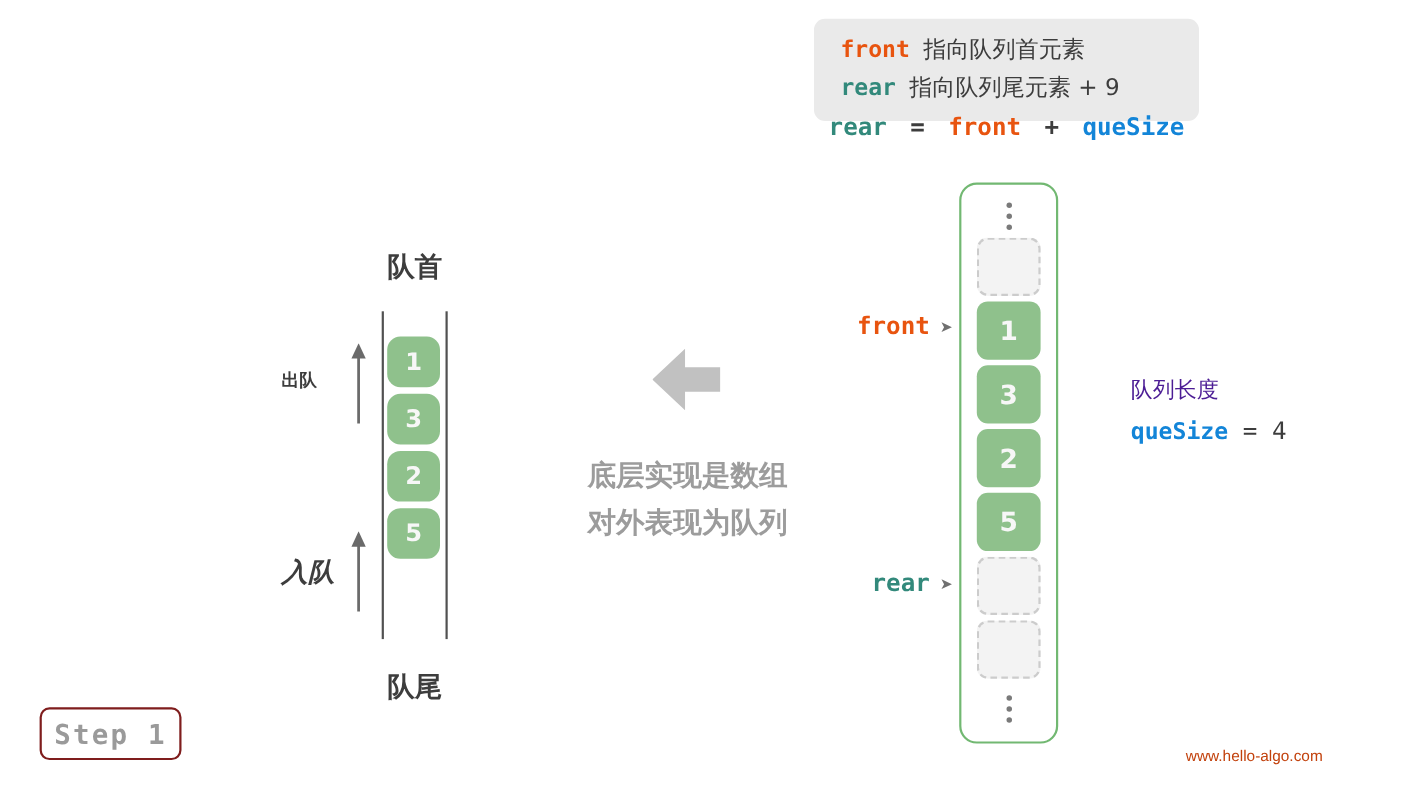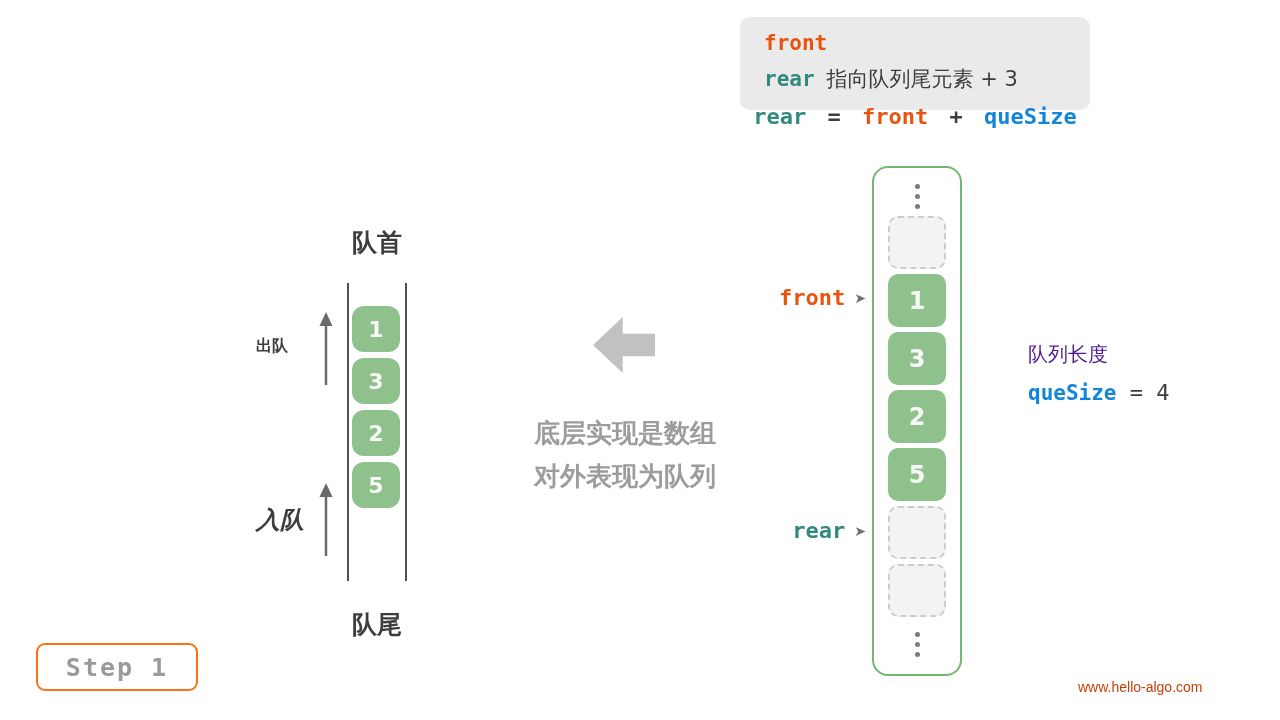--- a/index.html
+++ b/index.html
@@ -64,42 +64,43 @@
   #arrow-dequeue{left:318px;top:312px;}
   #arrow-enqueue{left:318px;top:483px;}
 
   
   .big-arrow{position:absolute;left:593px;top:317px;width:62px;height:56px;background:#c1c1c1;
              clip-path:polygon(0 50%,48% 0,48% 30%,100% 30%,100% 70%,48% 70%,48% 100%);}
   .mid-text{position:absolute;left:515px;top:412px;width:220px;text-align:center;
             font-size:26px;font-weight:bold;color:#9c9c9c;line-height:43px;}
 
   
-  .step{position:absolute;left:36px;top:643px;width:162px;height:48px;box-sizing:border-box;
-        border:2px solid #f97316;border-radius:9px;background:#fff;
+  .step{position:absolute;left:36px;top:643px;width:129px;height:48px;box-sizing:border-box;
+        border:2px solid #7f1d1d;border-radius:9px;background:#fff;
         display:flex;align-items:center;justify-content:center;
         font-family:"DejaVu Sans Mono","Liberation Mono",monospace;font-weight:bold;
         font-size:25px;color:#9a9a9a;letter-spacing:2px;}
 
   
   .watermark{position:absolute;left:1078px;top:679px;font-family:Liberation Sans, sans-serif;
              font-size:14px;color:#c2410c;}
 </style>
 </head>
 <body>
 
 <div id="canvas">
 
   <div class="legend">
     <div class="legend-line">
       <span class="kw kw-front">front</span>
+      <span>指向队列首元素</span>
     </div>
     <div class="legend-line">
       <span class="kw kw-rear">rear</span>
-      <span>指向队列尾元素 + 3</span>
+      <span>指向队列尾元素 + 9</span>
     </div>
   </div>
 
   <div class="formula">
     <span class="kw-rear">rear</span>
     <span>=</span>
     <span class="kw-front">front</span>
     <span>+</span>
     <span class="kw-blue">queSize</span>
   </div>

